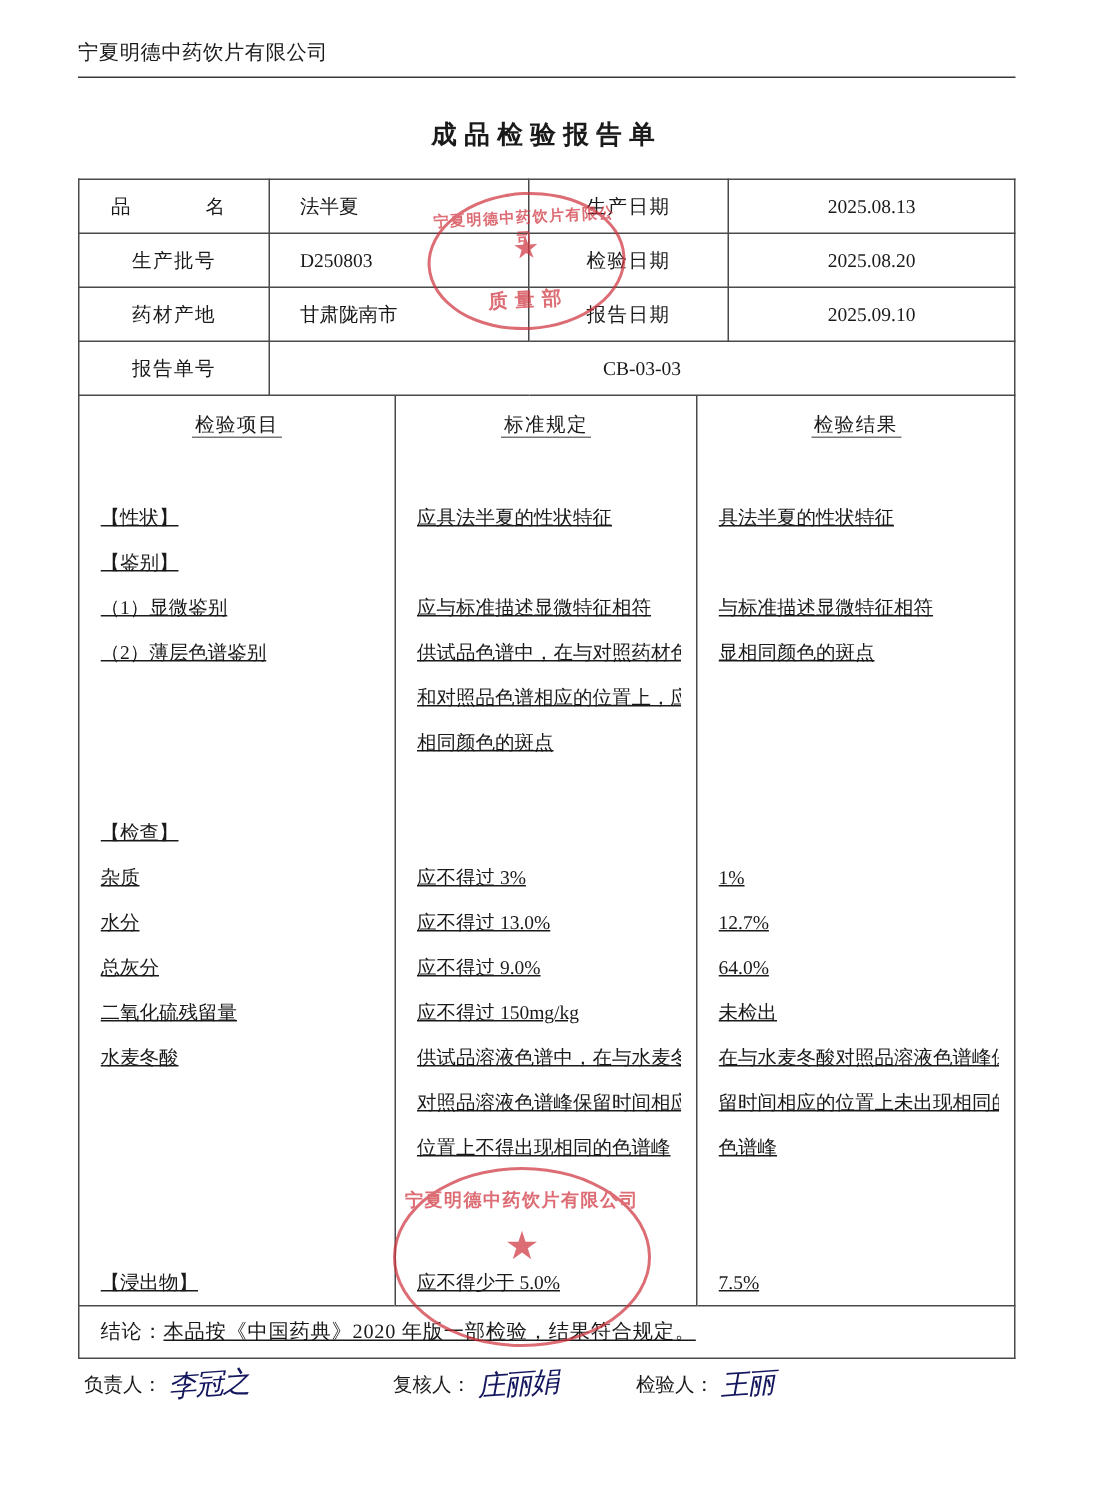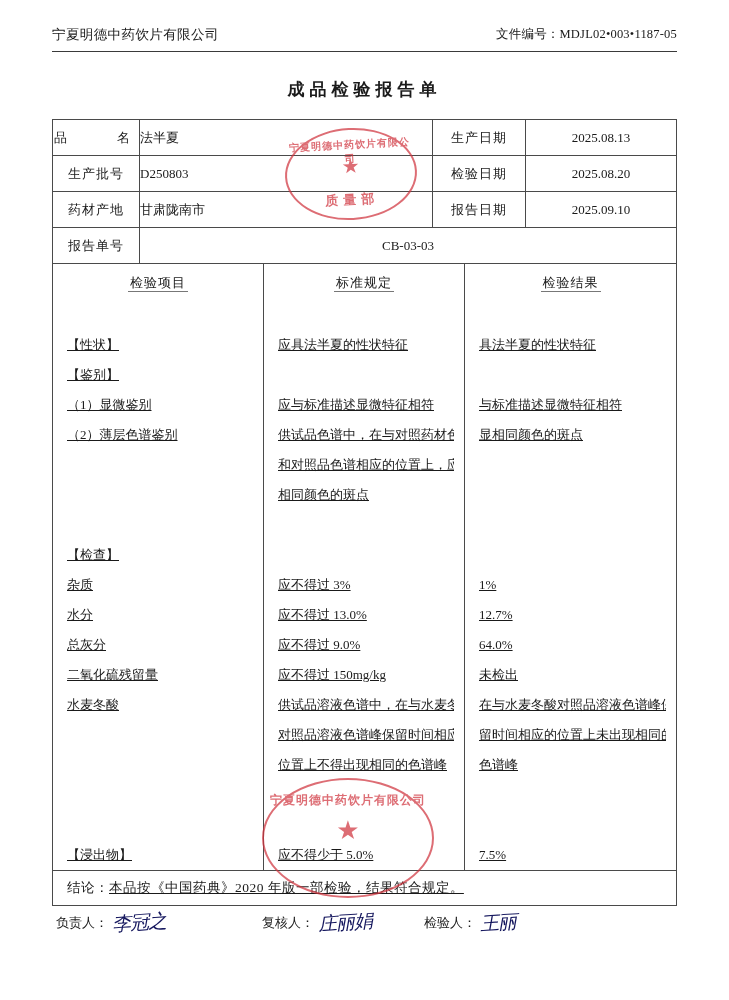--- a/index.html
+++ b/index.html
@@ -53,21 +53,21 @@
 
   
   table.doc {
     width: 100%;
     border-collapse: collapse;
     table-layout: fixed;
     font-size: 13px;
   }
   table.doc td {
     border: 1px solid #4a4a4a;
-    padding: 5px 0;
+    padding: 5px 20px;
     vertical-align: middle;
     height: 25px;
   }
   .lbl {
     width: 86px;
     text-align: center;
     letter-spacing: 1px;
     white-space: nowrap;
   }
   .lbl-spaced {
@@ -220,21 +220,20 @@
   .stamp-top .sub { bottom: 9px; font-size: 13px; letter-spacing: 5px; }
   .stamp-bottom .sub { bottom: 14px; font-size: 15px; letter-spacing: 3px; }
 </style>
 </head>
 <body>
 
 <div class="page">
 
   <div class="header-row">
     <div class="company">宁夏明德中药饮片有限公司</div>
-    <div class="doc-code">文件编号：MDJL02•003•1187-05</div>
   </div>
   <div class="header-rule"></div>
 
   <div class="title">成品检验报告单</div>
 
   <table class="doc">
     <tbody>
         <tr>
       <td class="lbl lbl-spaced">品　　名</td>
       <td class="val">法半夏</td>

